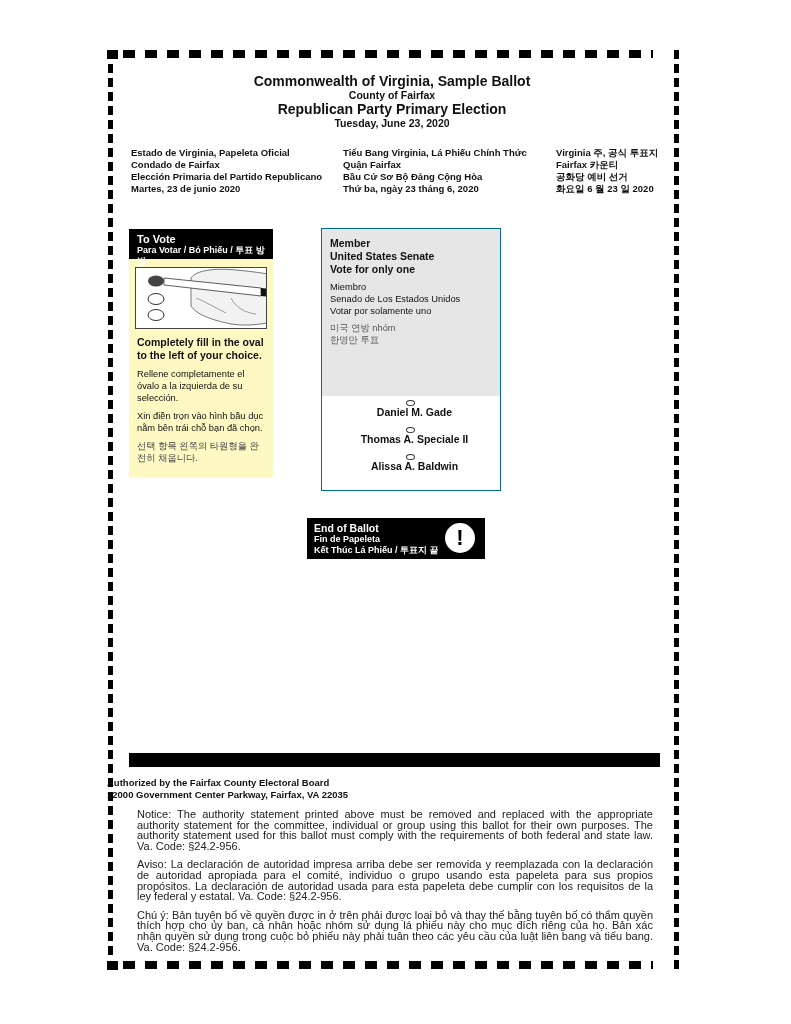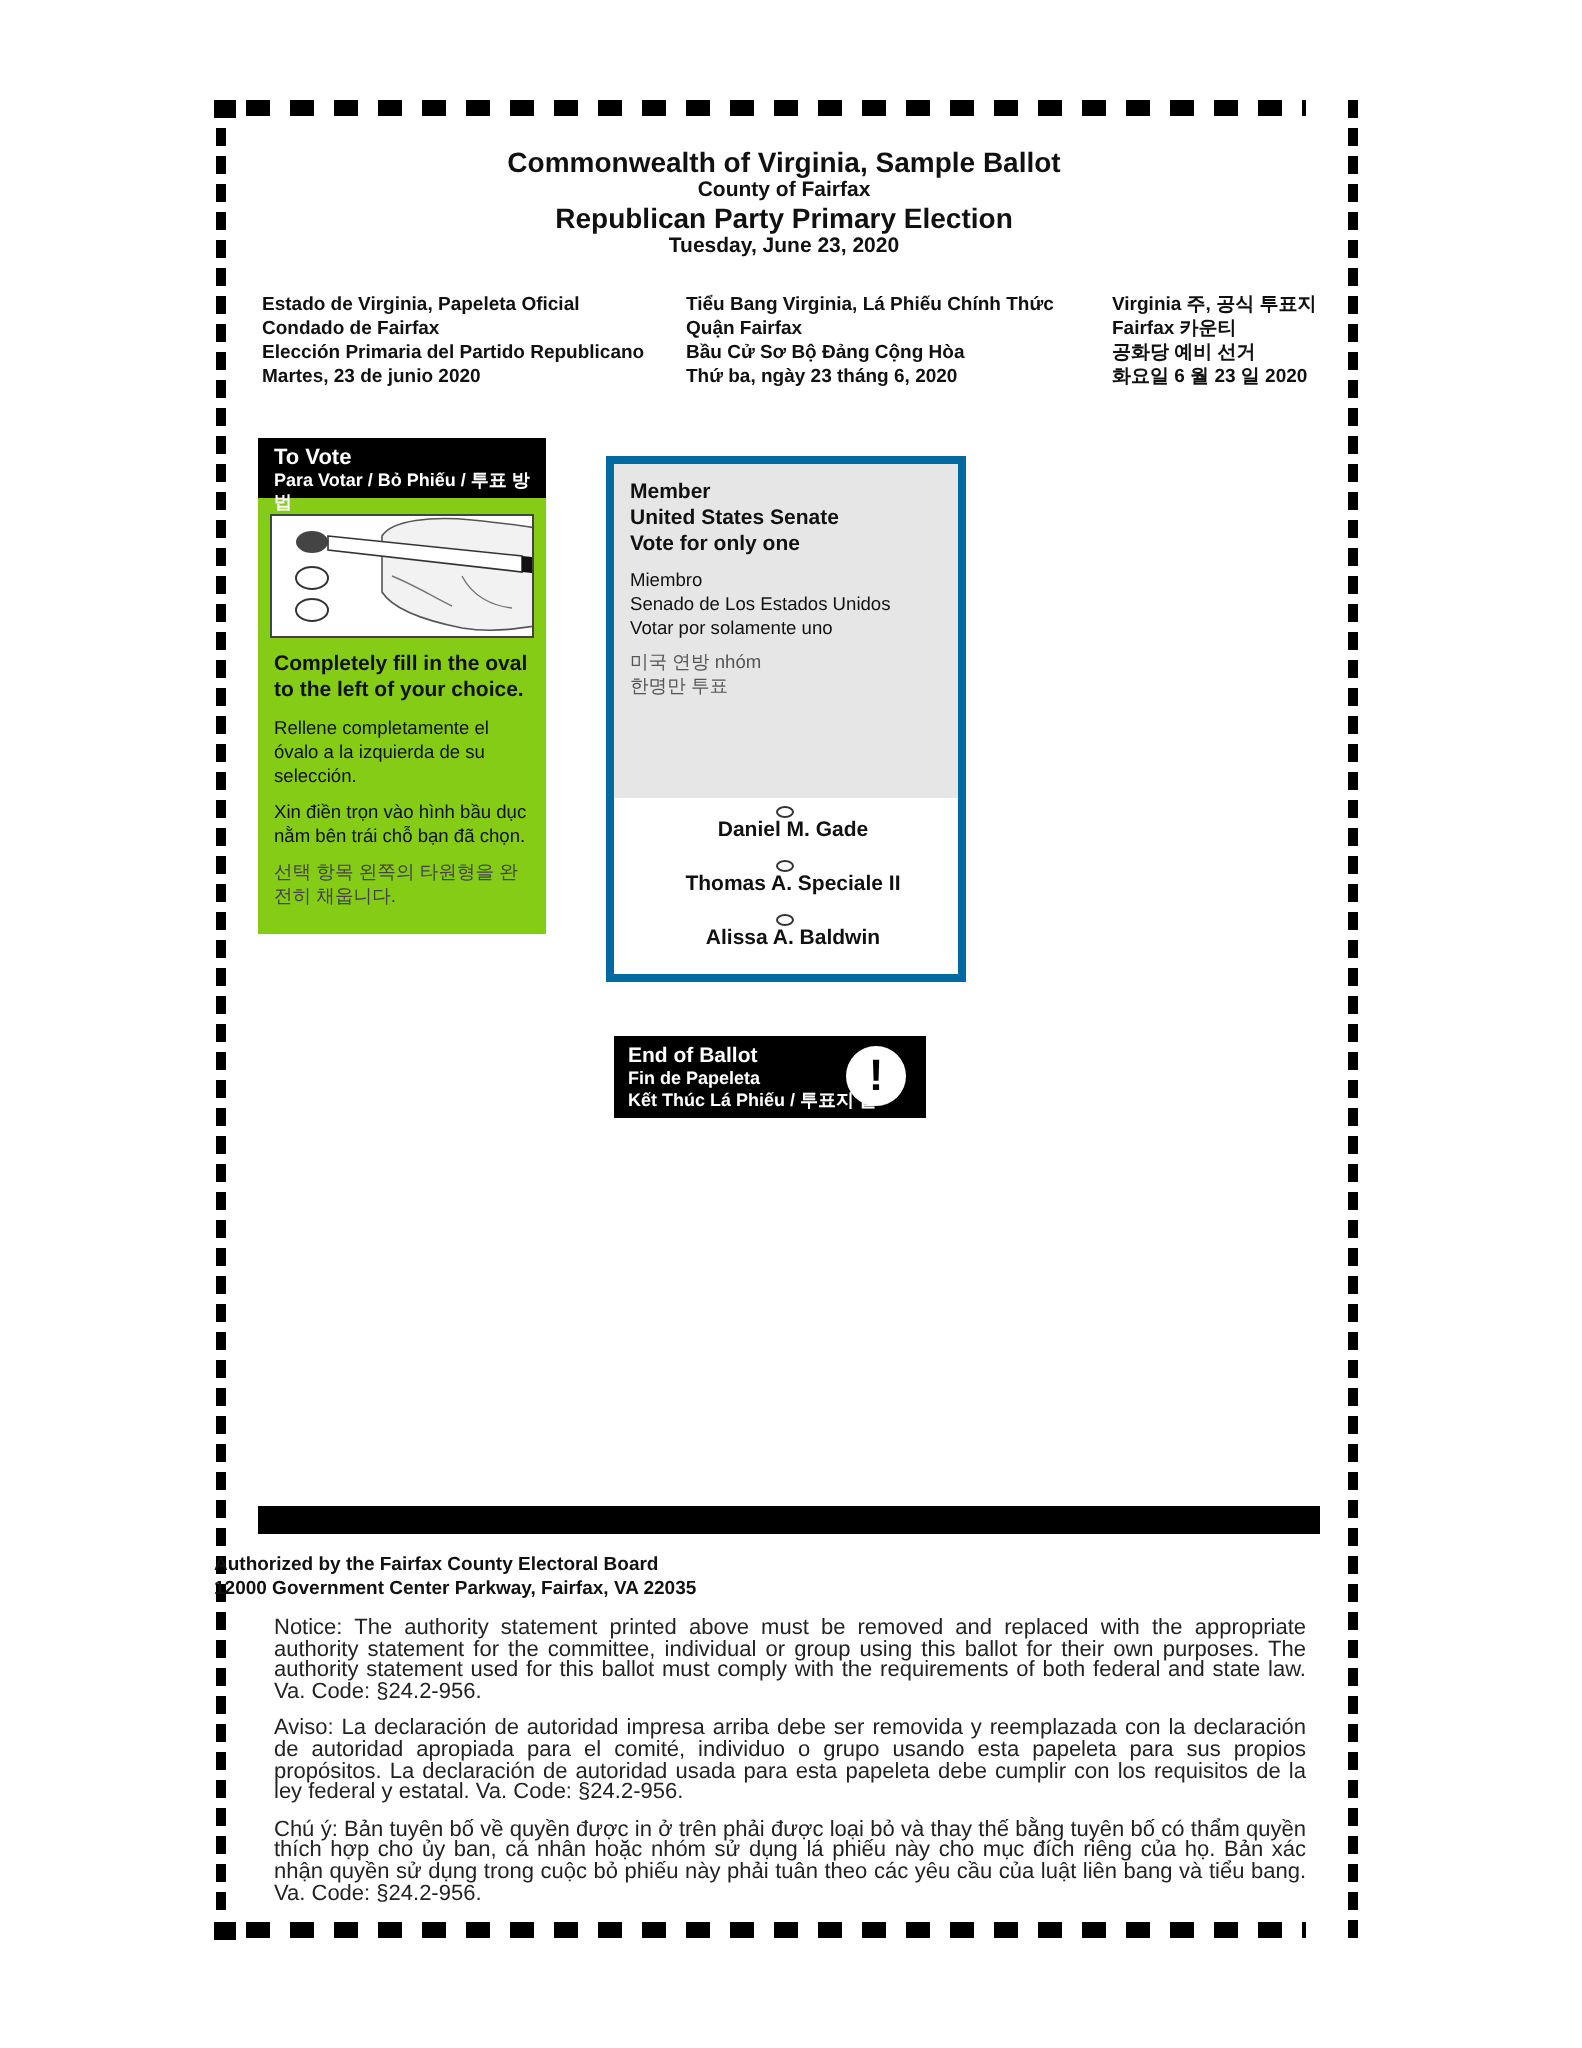--- a/index.html
+++ b/index.html
@@ -16,41 +16,41 @@
   .header .t1 { font-size: 14px; line-height: 16px; }
   .header .t2 { font-size: 10.5px; line-height: 12px; }
   .header .t3 { font-size: 14px; line-height: 16px; }
   .header .t4 { font-size: 10.5px; line-height: 12px; }
 
   .trans { position: absolute; top: 147px; font-size: 9.5px; line-height: 12px; font-weight: bold; white-space: nowrap; }
   .trans.es { left: 131px; }
   .trans.vi { left: 343px; }
   .trans.ko { left: 556px; }
 
-  .tovote { position: absolute; left: 129px; top: 219px; width: 144px; height: 248px; background: #84cc16; }
+  .tovote { position: absolute; left: 129px; top: 229px; width: 144px; height: 248px; background: #fef9c3; }
   .tovote-head { background: #000; color: #fff; height: 30px; padding: 4px 8px; }
   .tovote-head .h1 { font-size: 11px; font-weight: bold; line-height: 12px; }
   .tovote-head .h2 { font-size: 9px; font-weight: bold; line-height: 11px; }
   .illus { margin: 8px 6px 0 6px; height: 62px; background: #fff; border: 1px solid #444; position: relative; overflow: hidden; }
   .tovote-body { padding: 7px 8px 0 8px; }
   .tovote-body .b { font-size: 10.5px; font-weight: bold; line-height: 13px; margin-bottom: 6px; }
   .tovote-body .p { font-size: 9.3px; line-height: 12px; margin-bottom: 6px; }
 
-  .contest { position: absolute; left: 303px; top: 228px; width: 180px; height: 263px; border: 4px solid #0369a1; background: #fff; }
+  .contest { position: absolute; left: 321px; top: 228px; width: 180px; height: 263px; border: 1px solid #0369a1; background: #fff; }
   .contest-head { background: #e6e6e6; height: 167px; padding: 8px 8px 0 8px; }
   .contest-head .b { font-size: 10.5px; font-weight: bold; line-height: 13px; margin-bottom: 5px; }
   .contest-head .p { font-size: 9.3px; line-height: 12px; margin-bottom: 5px; }
   .contest-head .k { color: #555; }
   .cand { display: flex; align-items: center; height: 27px; padding-left: 7px; cursor: pointer; flex-direction: column; }
   .cand:first-of-type { margin-top: 0; }
   .oval { width: 9px; height: 6px; border: 1px solid #333; border-radius: 50%; margin-right: 8px; flex: none; }
   .cand-name { font-size: 10.5px; font-weight: bold; }
   .cands { padding-top: 4px; }
 
-  .eob { position: absolute; left: 307px; top: 518px; width: 156px; height: 41px; background: #000; color: #fff; padding: 4px 7px; }
+  .eob { position: absolute; left: 307px; top: 518px; width: 178px; height: 41px; background: #000; color: #fff; padding: 4px 7px; }
   .eob .e1 { font-size: 10.5px; font-weight: bold; line-height: 12px; }
   .eob .e2 { font-size: 9px; font-weight: bold; line-height: 11px; }
   .eob .warn { position: absolute; right: 10px; top: 5px; width: 30px; height: 30px; border-radius: 50%; background: #fff; color: #000; font-weight: bold; font-size: 22px; line-height: 30px; text-align: center; }
 
   .bar { position: absolute; left: 129px; top: 753px; width: 531px; height: 14px; background: #000; }
 
   .auth { position: absolute; left: 107px; top: 777px; width: 570px; text-align: left; font-weight: bold; font-size: 9.5px; line-height: 12px; }
 
   .notices { position: absolute; left: 137px; top: 809px; width: 516px; font-size: 11px; line-height: 10.6px; color: #222; }
   .notices p { text-align: justify; margin-bottom: 8px; }

